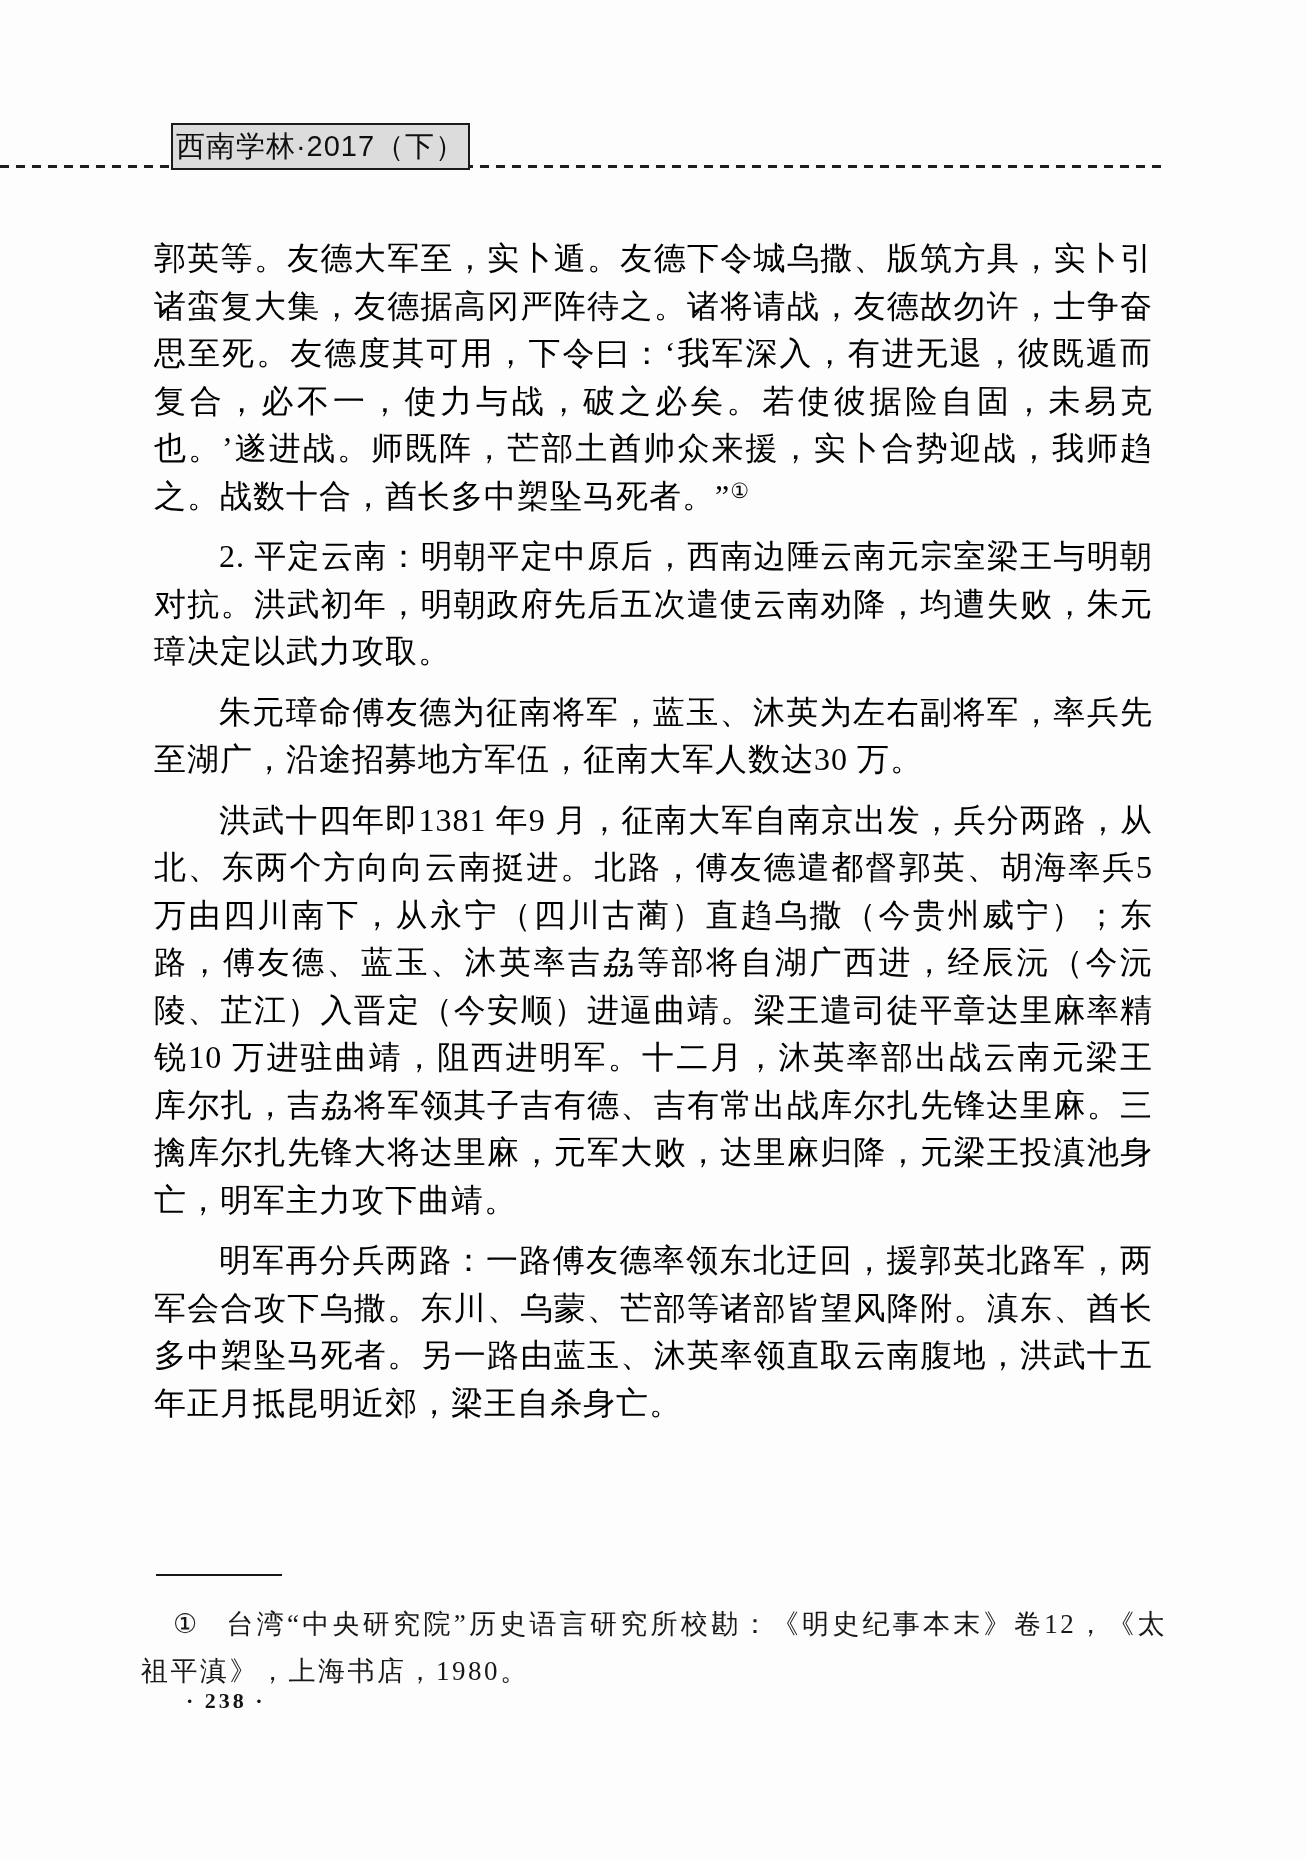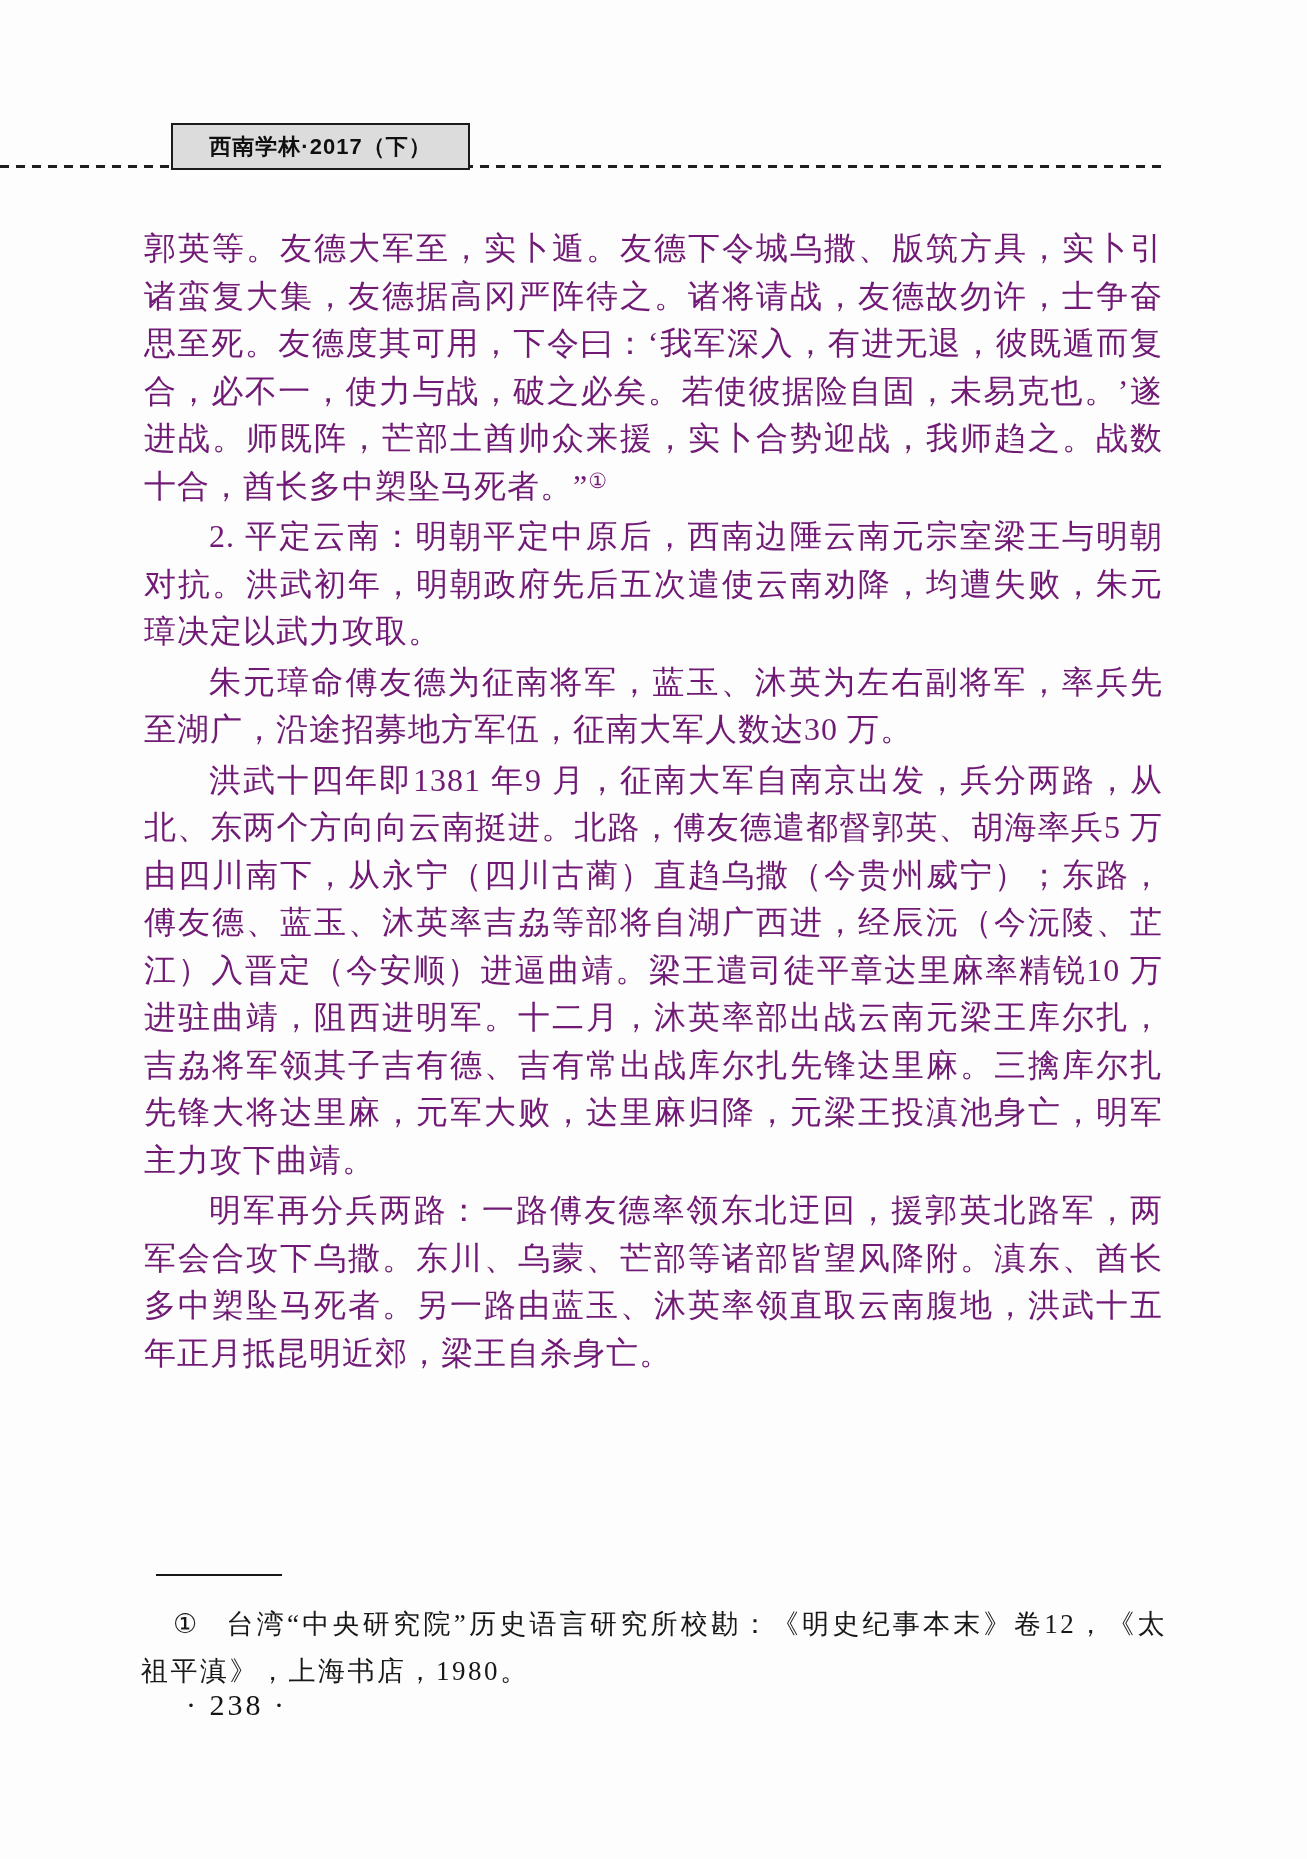--- a/index.html
+++ b/index.html
@@ -22,34 +22,34 @@
   }
   .header-badge{
     position:absolute;left:171px;top:123px;width:299px;height:47px;
     box-sizing:border-box;
     background:#dcdcdc;
     border:2px solid #1b1b1b;
     display:flex;align-items:center;justify-content:center;
     z-index:2;
   }
   .header-badge span{
-    font-weight:700;font-size:22px;letter-spacing:1px;color:#101010;
+    font-weight:400;font-size:29px;letter-spacing:1px;color:#101010;
     font-family:"Liberation Sans","DejaVu Sans",sans-serif;
   }
   
   .body-text{
     position:absolute;left:141px;top:222px;width:1025px;
   }
   .para{
-    margin:3px;padding:0;
+    margin:13px;padding:0;
     font-size:32px;line-height:47.5px;
     letter-spacing:1px;
     text-align:justify;
     text-justify:inter-character;
-    color:#701a75;
+    color:#000000;
   }
   .para.indent{text-indent:65px;}
   .note-ref{
     font-size:21px;line-height:0;vertical-align:9px;letter-spacing:0;
   }
   
   .footnote-sep{
     position:absolute;left:156px;top:1574px;width:126px;height:2px;
     background:#171717;
   }
@@ -57,21 +57,21 @@
     position:absolute;left:141px;top:1601px;width:1026px;
     font-size:27px;line-height:47px;
     text-align:justify;text-justify:inter-character;
     letter-spacing:2.5px;
     text-indent:32px;color:#181818;
   }
   .fn-marker{margin-right:26px;}
   
   .page-number{
     position:absolute;left:186px;top:1688px;
-    font-size:30px;letter-spacing:3px;color:#141414;
+    font-size:22px;letter-spacing:3px;color:#141414;font-weight:bold;
   }
 </style>
 </head>
 <body>
 
 <div class="page">
 
   <div class="dashed-line"></div>
 
   <div class="header-badge">

